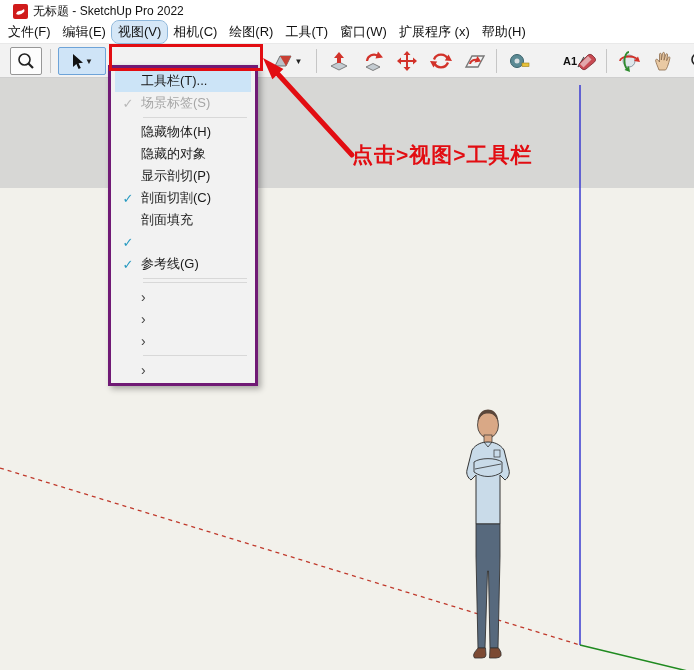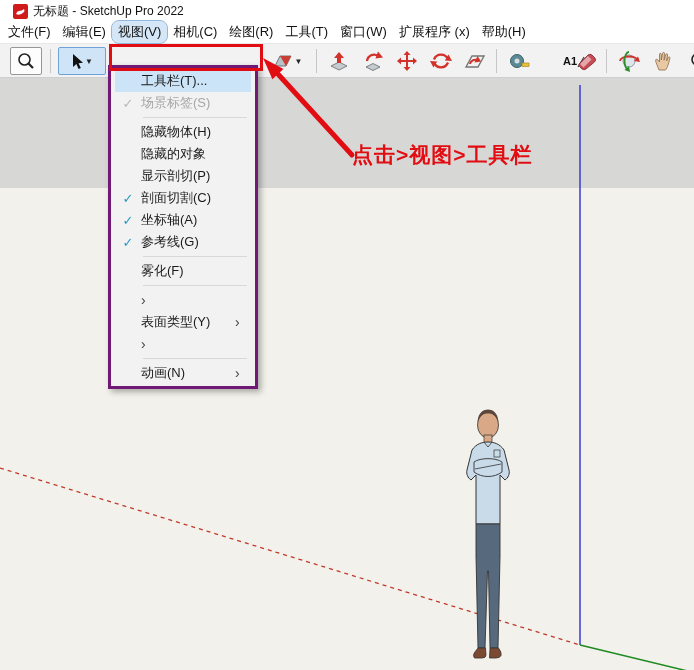--- a/index.html
+++ b/index.html
@@ -252,53 +252,50 @@
       <span class="gutter"></span>
       <span class="label">显示剖切(P)</span>
       <span class="sub"></span>
     </div>
     <div class="mitem">
       <span class="gutter">✓</span>
       <span class="label">剖面切割(C)</span>
       <span class="sub"></span>
     </div>
     <div class="mitem">
+      <span class="gutter"></span>
+      <span class="label">剖面填充</span>
+      <span class="sub"></span>
+    </div>
+    <div class="mitem">
       <span class="gutter">✓</span>
-      <span class="label">坐标轴(A)</span>
       <span class="sub"></span>
     </div>
     <div class="mitem">
       <span class="gutter">✓</span>
       <span class="label">参考线(G)</span>
       <span class="sub"></span>
     </div>
     <div class="msep"></div>
-    <div class="mitem">
-      <span class="gutter"></span>
-      <span class="label">雾化(F)</span>
-      <span class="sub"></span>
-    </div>
     <div class="msep"></div>
     <div class="mitem">
       <span class="gutter"></span>
       <span class="sub">›</span>
     </div>
     <div class="mitem">
       <span class="gutter"></span>
-      <span class="label">表面类型(Y)</span>
       <span class="sub">›</span>
     </div>
     <div class="mitem">
       <span class="gutter"></span>
       <span class="sub">›</span>
     </div>
     <div class="msep"></div>
     <div class="mitem">
       <span class="gutter"></span>
-      <span class="label">动画(N)</span>
       <span class="sub">›</span>
     </div>
   </div>
 
 <div class="red-box"></div>
 <svg class="annot-layer" viewBox="0 0 694 670">
   <line x1="352" y1="155" x2="277" y2="73" stroke="#e20d12" stroke-width="5" stroke-linecap="round"></line>
   <polygon points="263,58 283.4,69.1 272.4,79.3" fill="#e20d12"></polygon>
 </svg>
 <div class="annot-text" style="color: rgb(226, 13, 18);">点击&gt;视图&gt;工具栏</div>

